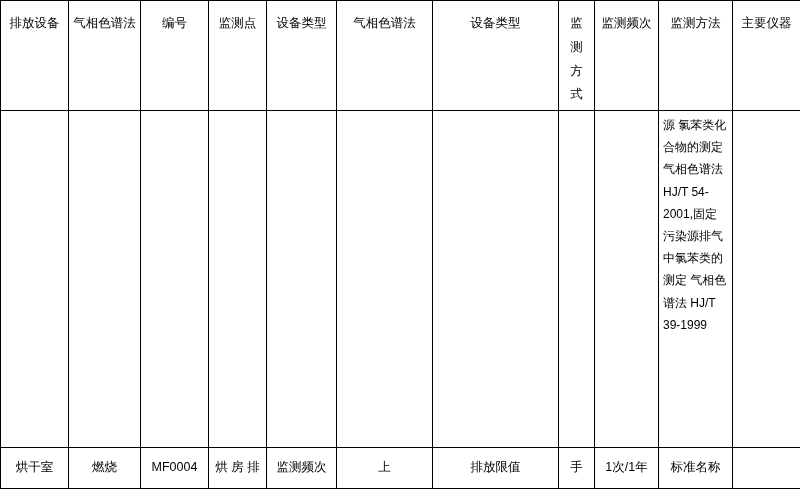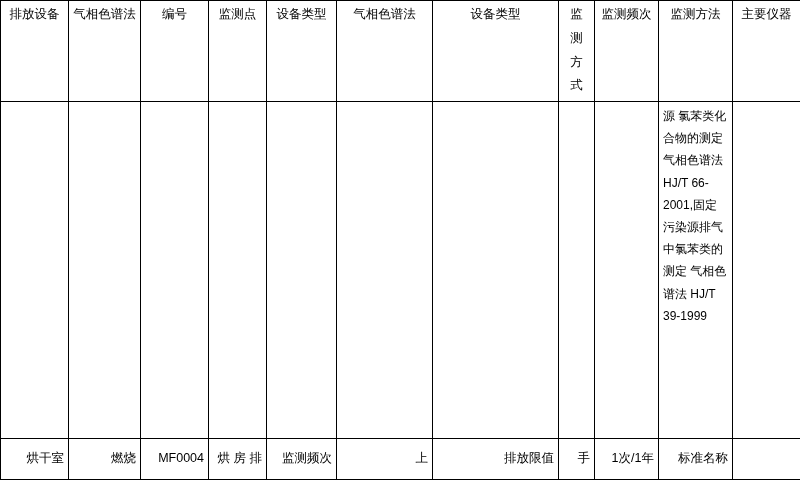--- a/index.html
+++ b/index.html
@@ -36,21 +36,21 @@
     vertical-align: top;
     line-height: 1.85;
     word-wrap: break-word;
     overflow-wrap: break-word;
   }
   
   tr.header-row td {
     text-align: center;
     vertical-align: top;
     font-size: 12.5px;
-    padding-top: 2px;
+    padding-top: 11px;
     line-height: 1.9;
   }
   
   td.narrow-head {
     letter-spacing: 0px;
   }
   
   tr.body-row-tall td {
     height: 330px;
     vertical-align: top;
@@ -59,21 +59,21 @@
     line-height: 2.35;
     font-size: 12.5px;
     text-align: left;
     padding-top: 6px;
   }
   
   tr.body-row-last td {
     height: 34px;
     vertical-align: middle;
     font-size: 12.5px;
-    text-align: right;
+    text-align: center;
   }
   td.c { text-align: center; }
   td.l { text-align: left; }
 </style>
 </head>
 <body>
 
 <div class="page">
   <table class="doc-table">
     <colgroup>
@@ -106,21 +106,21 @@
       <tr class="body-row-tall">
         <td class="l"></td>
         <td class="l"></td>
         <td class="l"></td>
         <td class="l"></td>
         <td class="l"></td>
         <td class="l"></td>
         <td class="l"></td>
         <td class="l"></td>
         <td class="l"></td>
-        <td class="method-cell">源 氯苯类化合物的测定 气相色谱法 HJ/T 66-2001,固定污染源排气中氯苯类的测定 气相色谱法 HJ/T 39-1999</td>
+        <td class="method-cell">源 氯苯类化合物的测定 气相色谱法 HJ/T 54-2001,固定污染源排气中氯苯类的测定 气相色谱法 HJ/T 39-1999</td>
         <td class="l"></td>
       </tr>
       <tr class="body-row-last">
         <td class="l">烘干室</td>
         <td class="l">燃烧</td>
         <td class="l">MF0004</td>
         <td class="l">烘 房 排</td>
         <td class="l">监测频次</td>
         <td class="l">上</td>
         <td class="l">排放限值</td>

